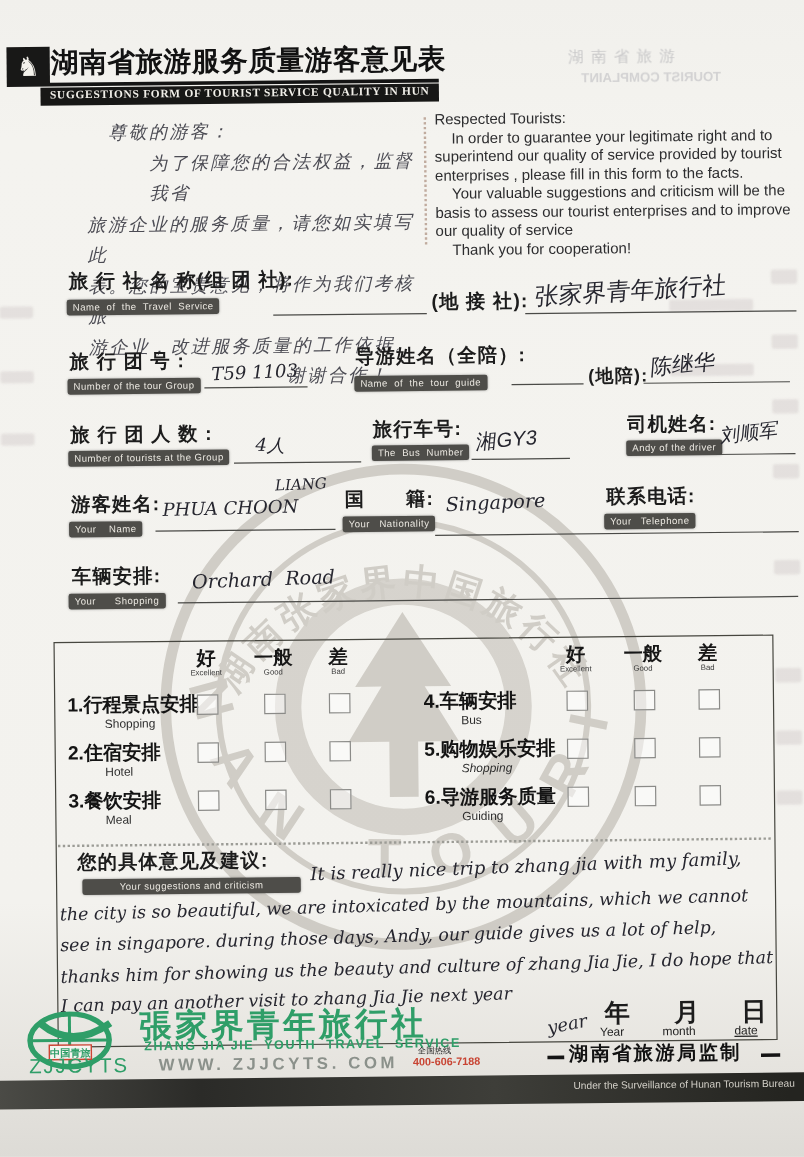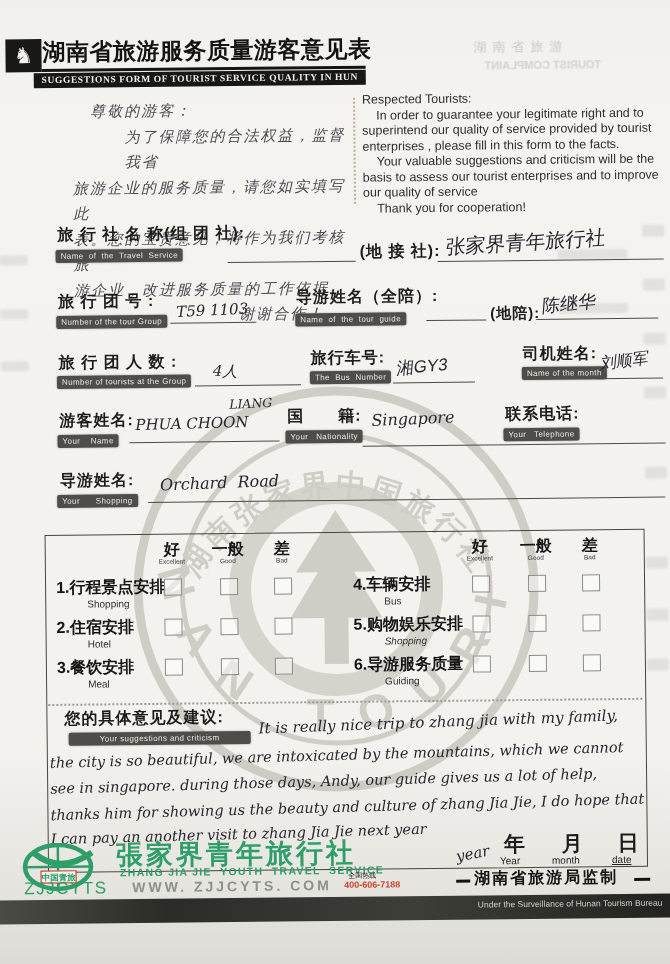--- a/index.html
+++ b/index.html
@@ -111,37 +111,37 @@
 
     <div class="abs cn-label" style="left:60px;top:350px;">旅 行 团 人 数 :</div>
     <div class="abs sub" style="left:58px;top:373px;">Number of tourists at the Group</div>
     <div class="abs hand" style="left:214px;top:361px;font-size:15px;transform:rotate(3deg);">4人</div>
     <div class="abs uline" style="left:196px;top:384px;width:106px;"></div>
     <div class="abs cn-label" style="left:312px;top:348px;">旅行车号:</div>
     <div class="abs sub" style="left:311px;top:371px;">The  Bus  Number</div>
     <div class="abs hand-cn" style="left:398px;top:356px;font-size:17px;transform:rotate(-4deg) skewX(-10deg);">湘GY3</div>
     <div class="abs uline" style="left:394px;top:383px;width:82px;"></div>
     <div class="abs cn-label" style="left:524px;top:346px;">司机姓名:</div>
-    <div class="abs sub" style="left:523px;top:369px;">Name of the month</div>
+    <div class="abs sub" style="left:523px;top:369px;">Andy of the driver</div>
     <div class="abs hand-cn" style="left:602px;top:354px;font-size:16px;transform:rotate(-6deg) skewX(-12deg);">刘顺军</div>
     <div class="abs uline" style="left:598px;top:381px;width:66px;"></div>
 
     <div class="abs cn-label" style="left:60px;top:408px;">游客姓名:</div>
     <div class="abs sub" style="left:58px;top:432px;">Your    Name</div>
     <div class="abs hand" style="left:230px;top:395px;font-size:12.5px;transform:rotate(-2deg);">LIANG</div>
     <div class="abs hand" style="left:136px;top:413px;font-size:15px;transform:rotate(-1deg);">PHUA CHOON</div>
     <div class="abs uline" style="left:130px;top:440px;width:150px;"></div>
     <div class="abs cn-label" style="left:288px;top:406px;">国　　籍:</div>
     <div class="abs sub" style="left:286px;top:430px;">Your   Nationality</div>
     <div class="abs hand" style="left:372px;top:410px;font-size:16px;transform:rotate(-2deg);">Singapore</div>
     <div class="abs cn-label" style="left:506px;top:406px;">联系电话:</div>
     <div class="abs sub" style="left:504px;top:430px;">Your   Telephone</div>
     <div class="abs uline" style="left:363px;top:446px;width:303px;"></div>
 
-    <div class="abs cn-label" style="left:60px;top:468px;">导游姓名:</div>
+    <div class="abs cn-label" style="left:60px;top:468px;">车辆安排:</div>
     <div class="abs sub" style="left:57px;top:492px;">Your      Shopping</div>
     <div class="abs hand" style="left:160px;top:472px;font-size:16px;transform:rotate(-1.5deg);">Orchard  Road</div>
     <div class="abs uline" style="left:148px;top:500px;width:517px;"></div>
 
     <div class="abs" style="left:44px;top:532px;width:598px;height:336px;border:1.5px solid #46463f;"></div>
     <div class="abs" style="left:46px;top:701px;width:594px;border-top:2px dotted #9c9c96;"></div>
 
     <div class="scale-cell" style="left:150px;top:540px;width:42px;">
       <div class="scale-cn">好</div>
       <div class="scale-en">Excellent</div>

